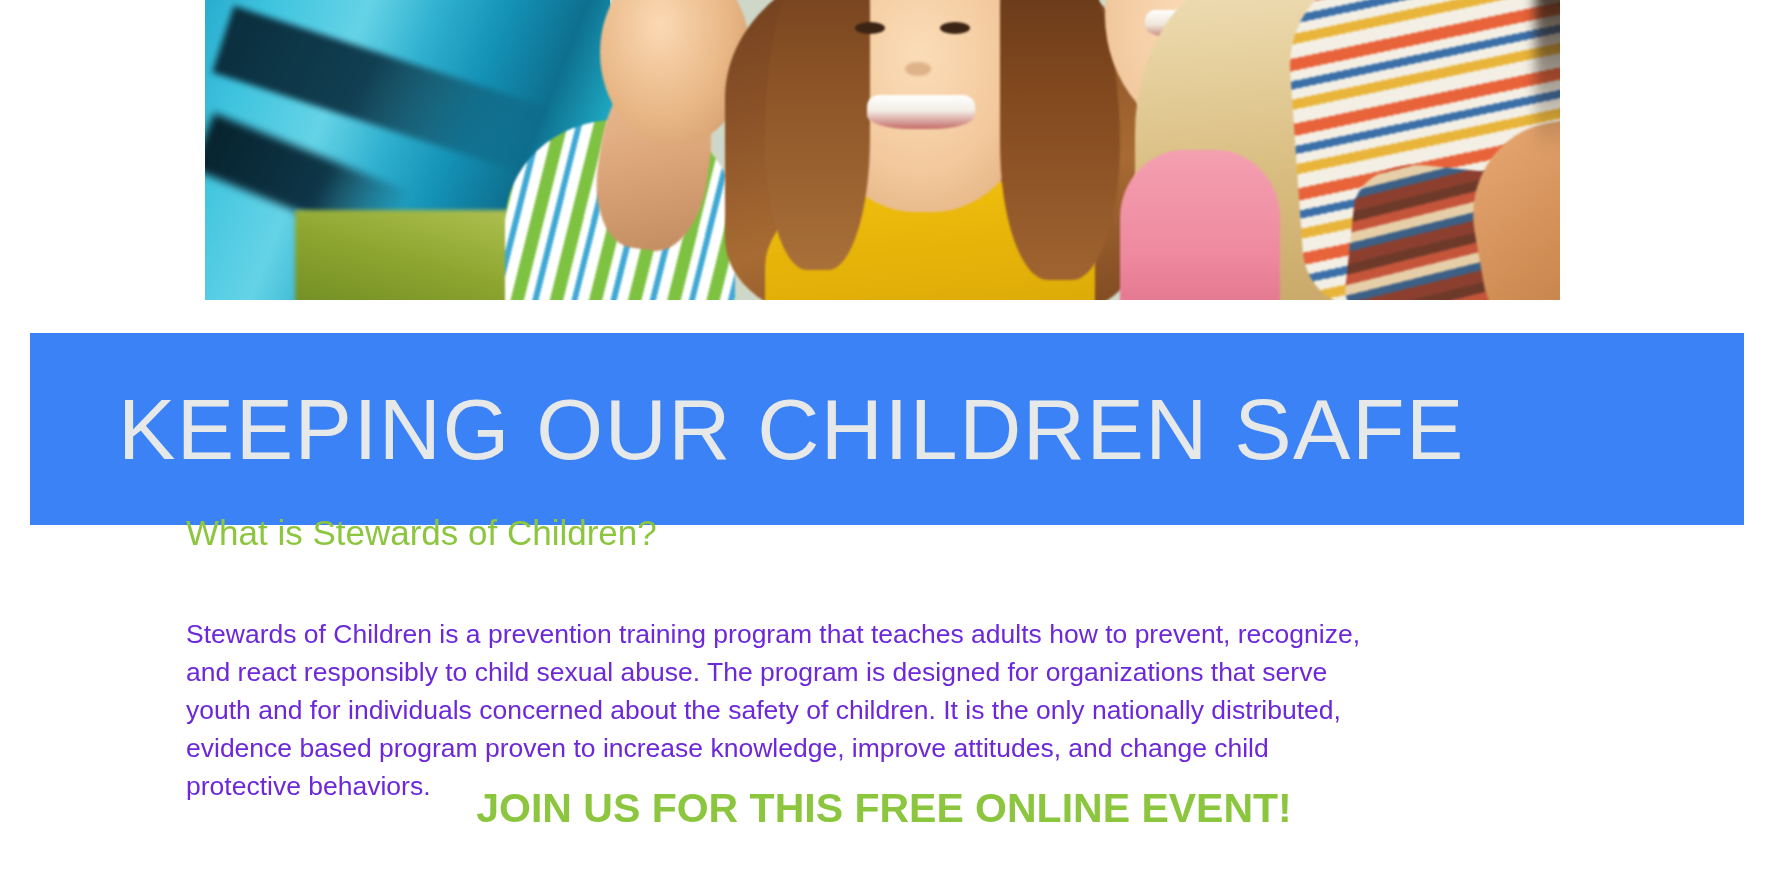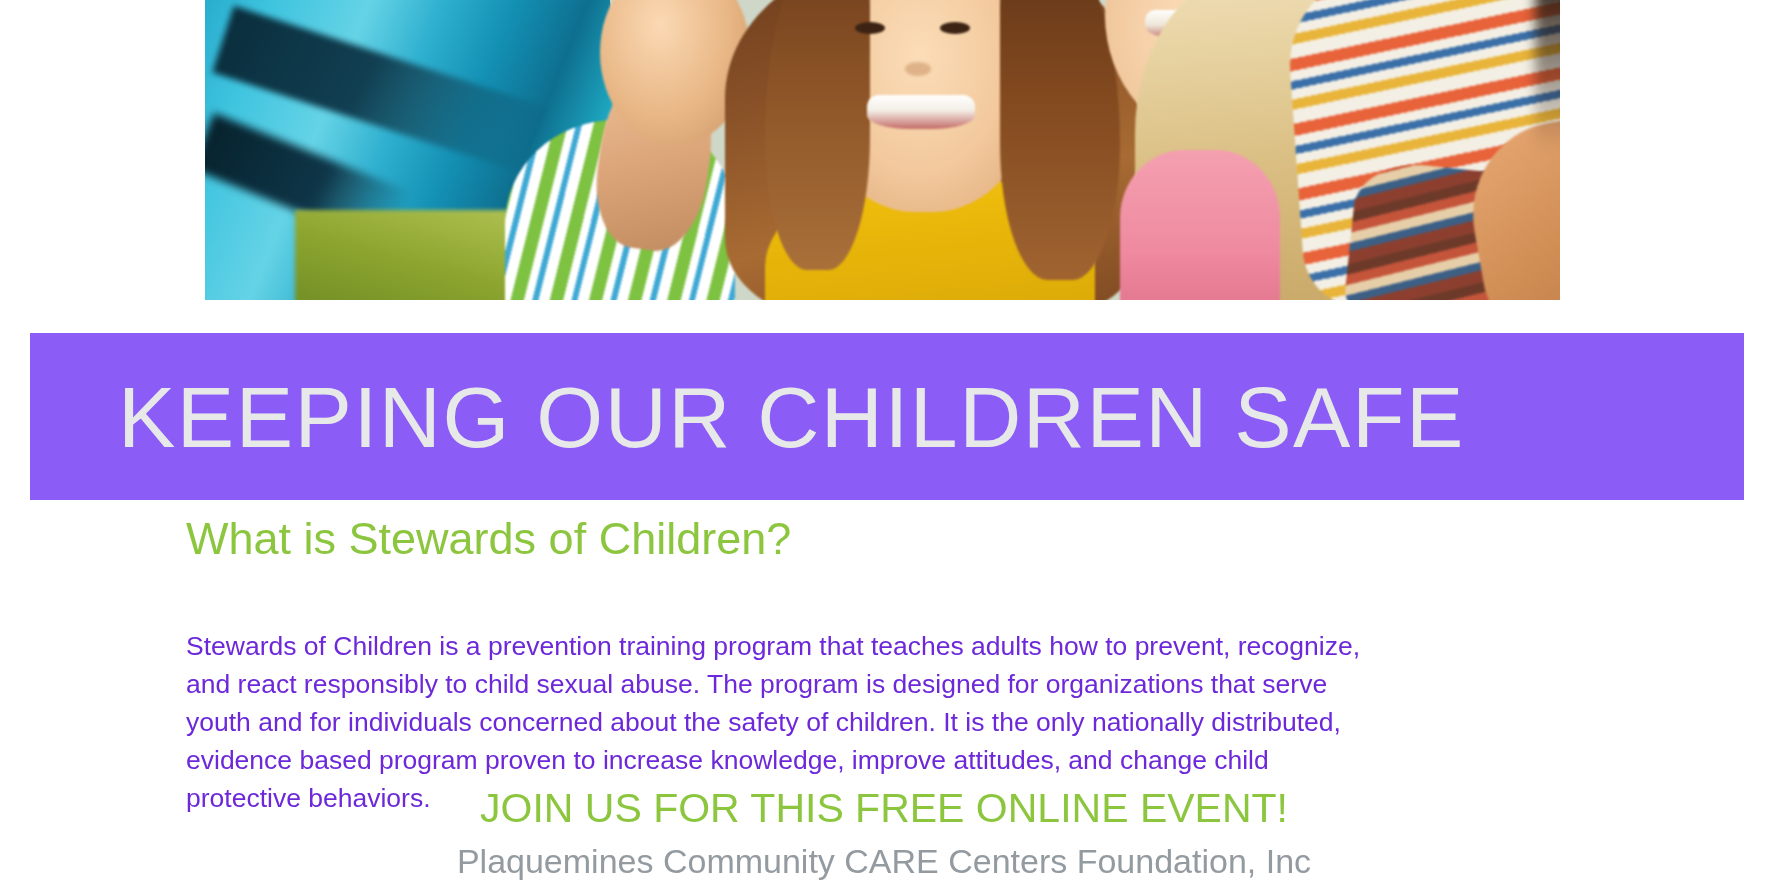--- a/index.html
+++ b/index.html
@@ -194,22 +194,22 @@
     background: linear-gradient(180deg, #2a1d14 0%, rgba(42,29,20,0) 100%);
     filter: blur(6px);
   }
 
   
   .title-banner {
     position: absolute;
     left: 30px;
     top: 333px;
     width: 1714px;
-    height: 167px;
-    background: #8b5cf6;
+    height: 192px;
+    background: #3b82f6;
     display: flex;
     align-items: center;
   }
   .title-text {
     margin-left: 88px;
     color: #e7e9e9;
     font-size: 86px;
     font-weight: 400;
     letter-spacing: 1.5px;
     line-height: 1;
@@ -218,21 +218,21 @@
 
   
   .content {
     position: absolute;
     left: 186px;
     top: 512px;
     width: 1400px;
   }
   .section-heading {
     color: #8cc63e;
-    font-size: 45px;
+    font-size: 35px;
     font-weight: 400;
     line-height: 1.2;
     margin: 0;
   }
   .body-copy {
     color: #6d28d9;
     font-size: 26.5px;
     font-weight: 400;
     line-height: 1.43;
     margin: 0;
@@ -244,21 +244,21 @@
   .closing {
     position: absolute;
     left: 0;
     top: 786px;
     width: 1768px;
     text-align: center;
   }
   .join-line {
     color: #8cc63e;
     font-size: 41px;
-    font-weight: 400;
+    font-weight: 700;
     line-height: 1.12;
     margin: 0;
     white-space: nowrap;
   }
   .org-line {
     color: #939aa0;
     font-size: 34px;
     font-weight: 400;
     line-height: 1.25;
     margin: 0;
@@ -306,14 +306,13 @@
   <div class="title-text">KEEPING OUR CHILDREN SAFE</div>
 </div>
 
 <div class="content">
   <h2 class="section-heading">What is Stewards of Children?</h2>
   <p class="body-copy">Stewards of Children is a prevention training program that teaches adults how to prevent, recognize, and react responsibly to child sexual abuse. The program is designed for organizations that serve youth and for individuals concerned about the safety of children. It is the only nationally distributed, evidence based program proven to increase knowledge, improve attitudes, and change child protective behaviors.</p>
 </div>
 
 <div class="closing">
   <div class="join-line">JOIN US FOR THIS FREE ONLINE EVENT!</div>
-  <div class="org-line">Plaquemines Community CARE Centers Foundation, Inc</div>
 </div>
 
 </body></html>

